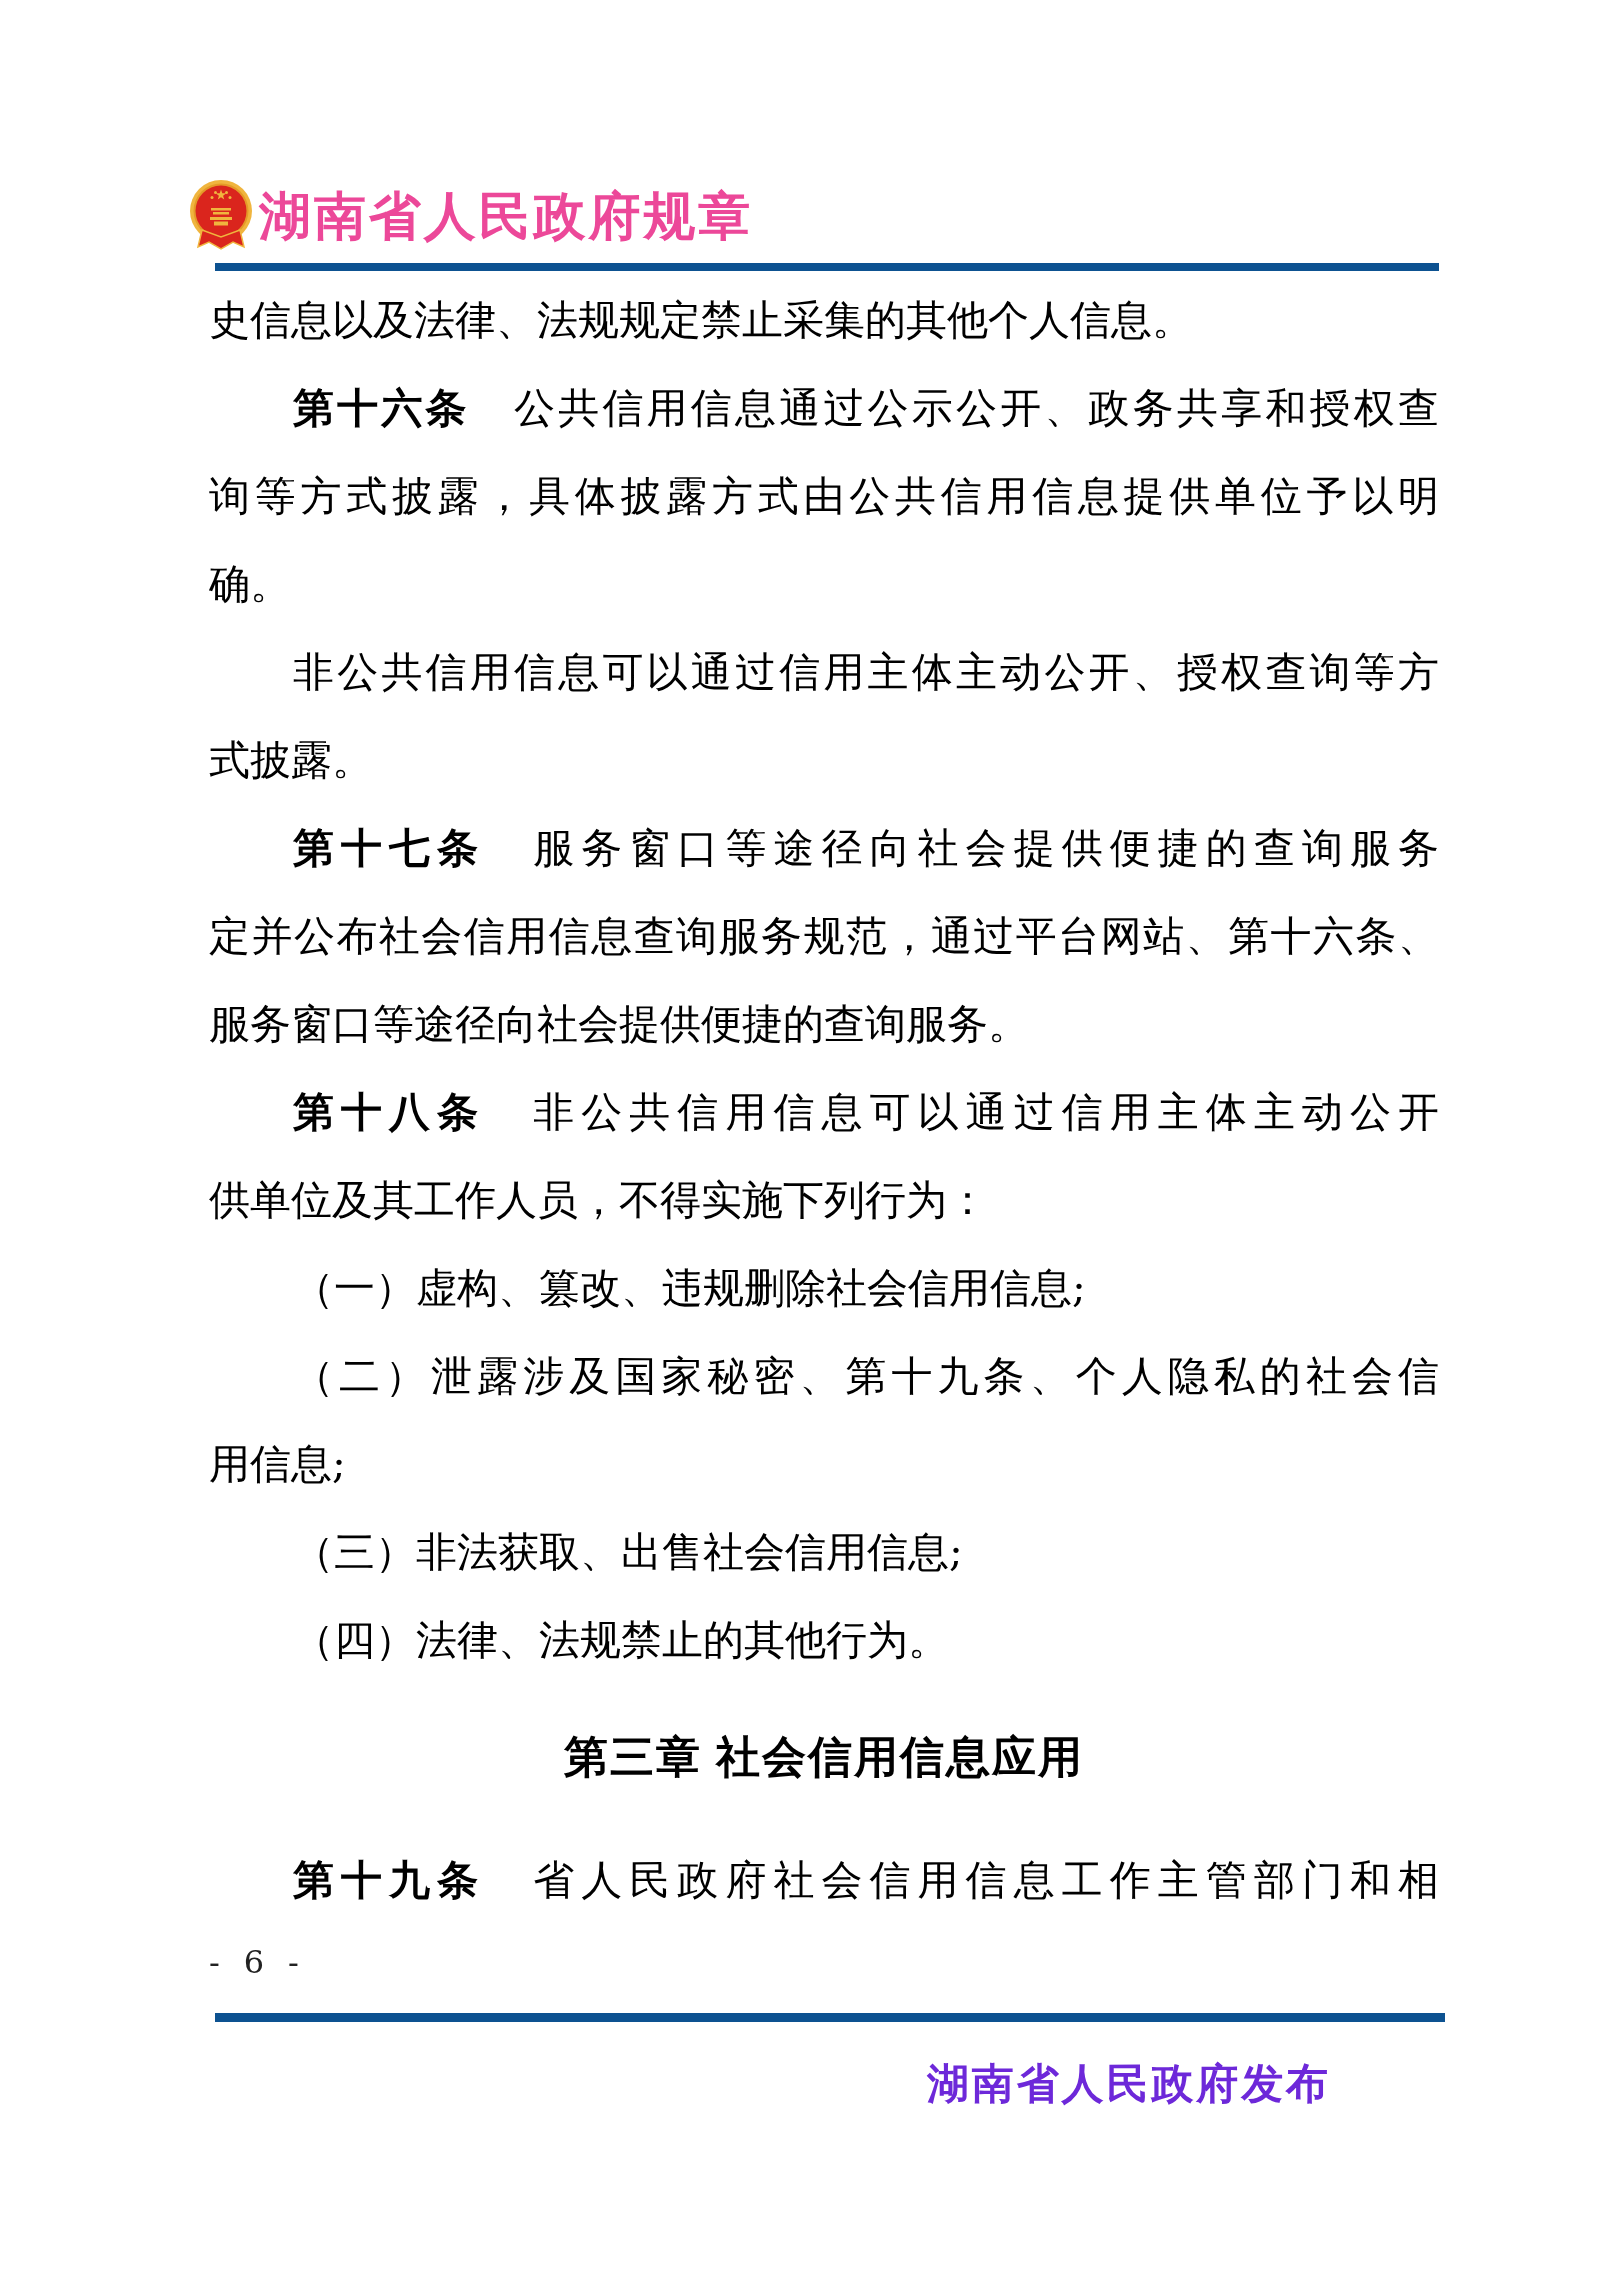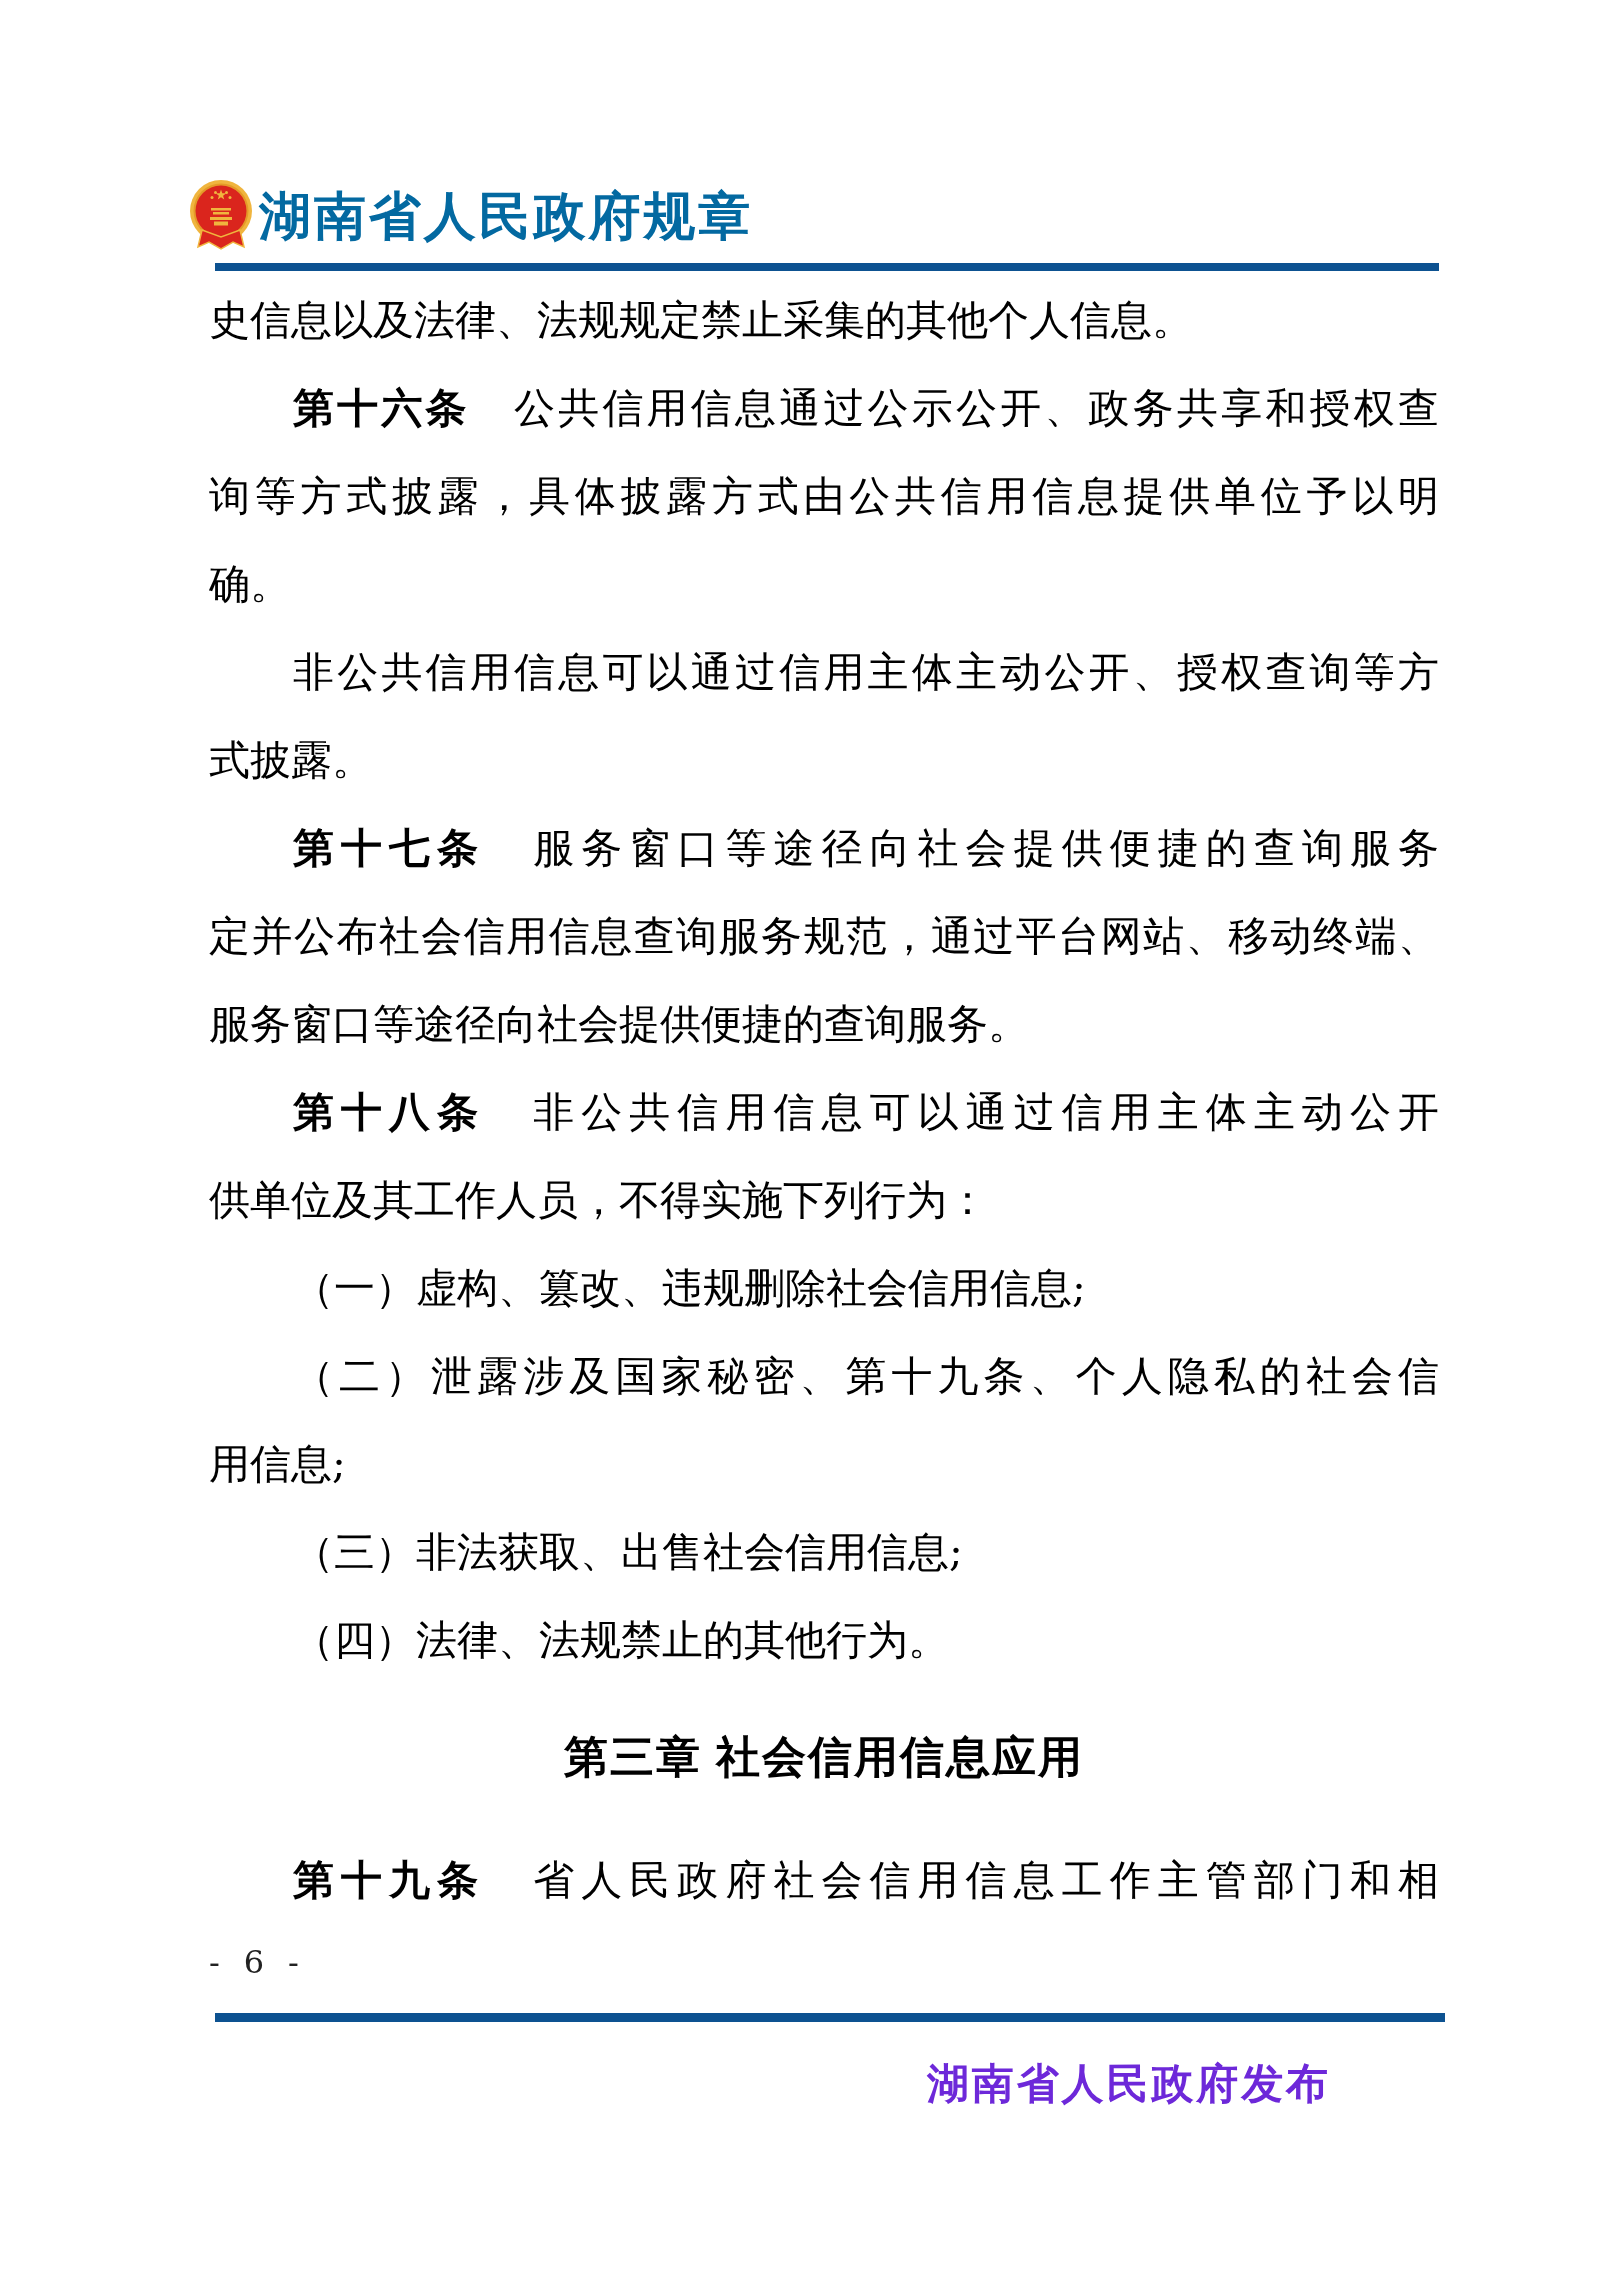--- a/index.html
+++ b/index.html
@@ -8,21 +8,21 @@
     width:1621px; height:2293px;
     background:#ffffff;
     overflow:hidden;
     font-family:"DejaVu Serif","Liberation Serif",serif;
     color:#000000;
   }
   .header-emblem { position:absolute; left:188px; top:178px; width:66px; height:74px; }
   .header-title {
     position:absolute; left:259px; top:182px;
     font-size:52px; font-weight:700; letter-spacing:2.9px;
-    color:#0369a1;
+    color:#ec4899;
     font-family:"Liberation Sans","DejaVu Sans",sans-serif;
     white-space:nowrap;
   }
   .header-rule {
     position:absolute; left:215px; top:263px;
     width:1224px; height:7.8px; background:#0d5291;
   }
   .content {
     position:absolute; left:209px; top:276px; width:1230px;
     font-size:41px; line-height:88px;
@@ -86,21 +86,21 @@
   <div class="header-rule"></div>
 
   <div class="content">
       <div class="line"><span>史信息以及法律、法规规定禁止采集的其他个人信息。</span></div>
       <div class="line indent justify"><b>第十六条</b><span>　公共信用信息通过公示公开、政务共享和授权查</span></div>
       <div class="line justify"><span>询等方式披露，具体披露方式由公共信用信息提供单位予以明</span></div>
       <div class="line"><span>确。</span></div>
       <div class="line indent justify"><span>非公共信用信息可以通过信用主体主动公开、授权查询等方</span></div>
       <div class="line"><span>式披露。</span></div>
       <div class="line indent justify"><b>第十七条</b><span>　服务窗口等途径向社会提供便捷的查询服务</span></div>
-      <div class="line justify"><span>定并公布社会信用信息查询服务规范，通过平台网站、移动终端、</span></div>
+      <div class="line justify"><span>定并公布社会信用信息查询服务规范，通过平台网站、第十六条、</span></div>
       <div class="line"><span>服务窗口等途径向社会提供便捷的查询服务。</span></div>
       <div class="line indent justify"><b>第十八条</b><span>　非公共信用信息可以通过信用主体主动公开</span></div>
       <div class="line"><span>供单位及其工作人员，不得实施下列行为：</span></div>
       <div class="line indent"><span>（一）虚构、篡改、违规删除社会信用信息;</span></div>
       <div class="line indent justify"><span>（二）泄露涉及国家秘密、第十九条、个人隐私的社会信</span></div>
       <div class="line"><span>用信息;</span></div>
       <div class="line indent"><span>（三）非法获取、出售社会信用信息;</span></div>
       <div class="line indent"><span>（四）法律、法规禁止的其他行为。</span></div>
       <div class="line chapter"><span>第三章 社会信用信息应用</span></div>
       <div class="line indent justify"><b>第十九条</b><span>　省人民政府社会信用信息工作主管部门和相</span></div>

